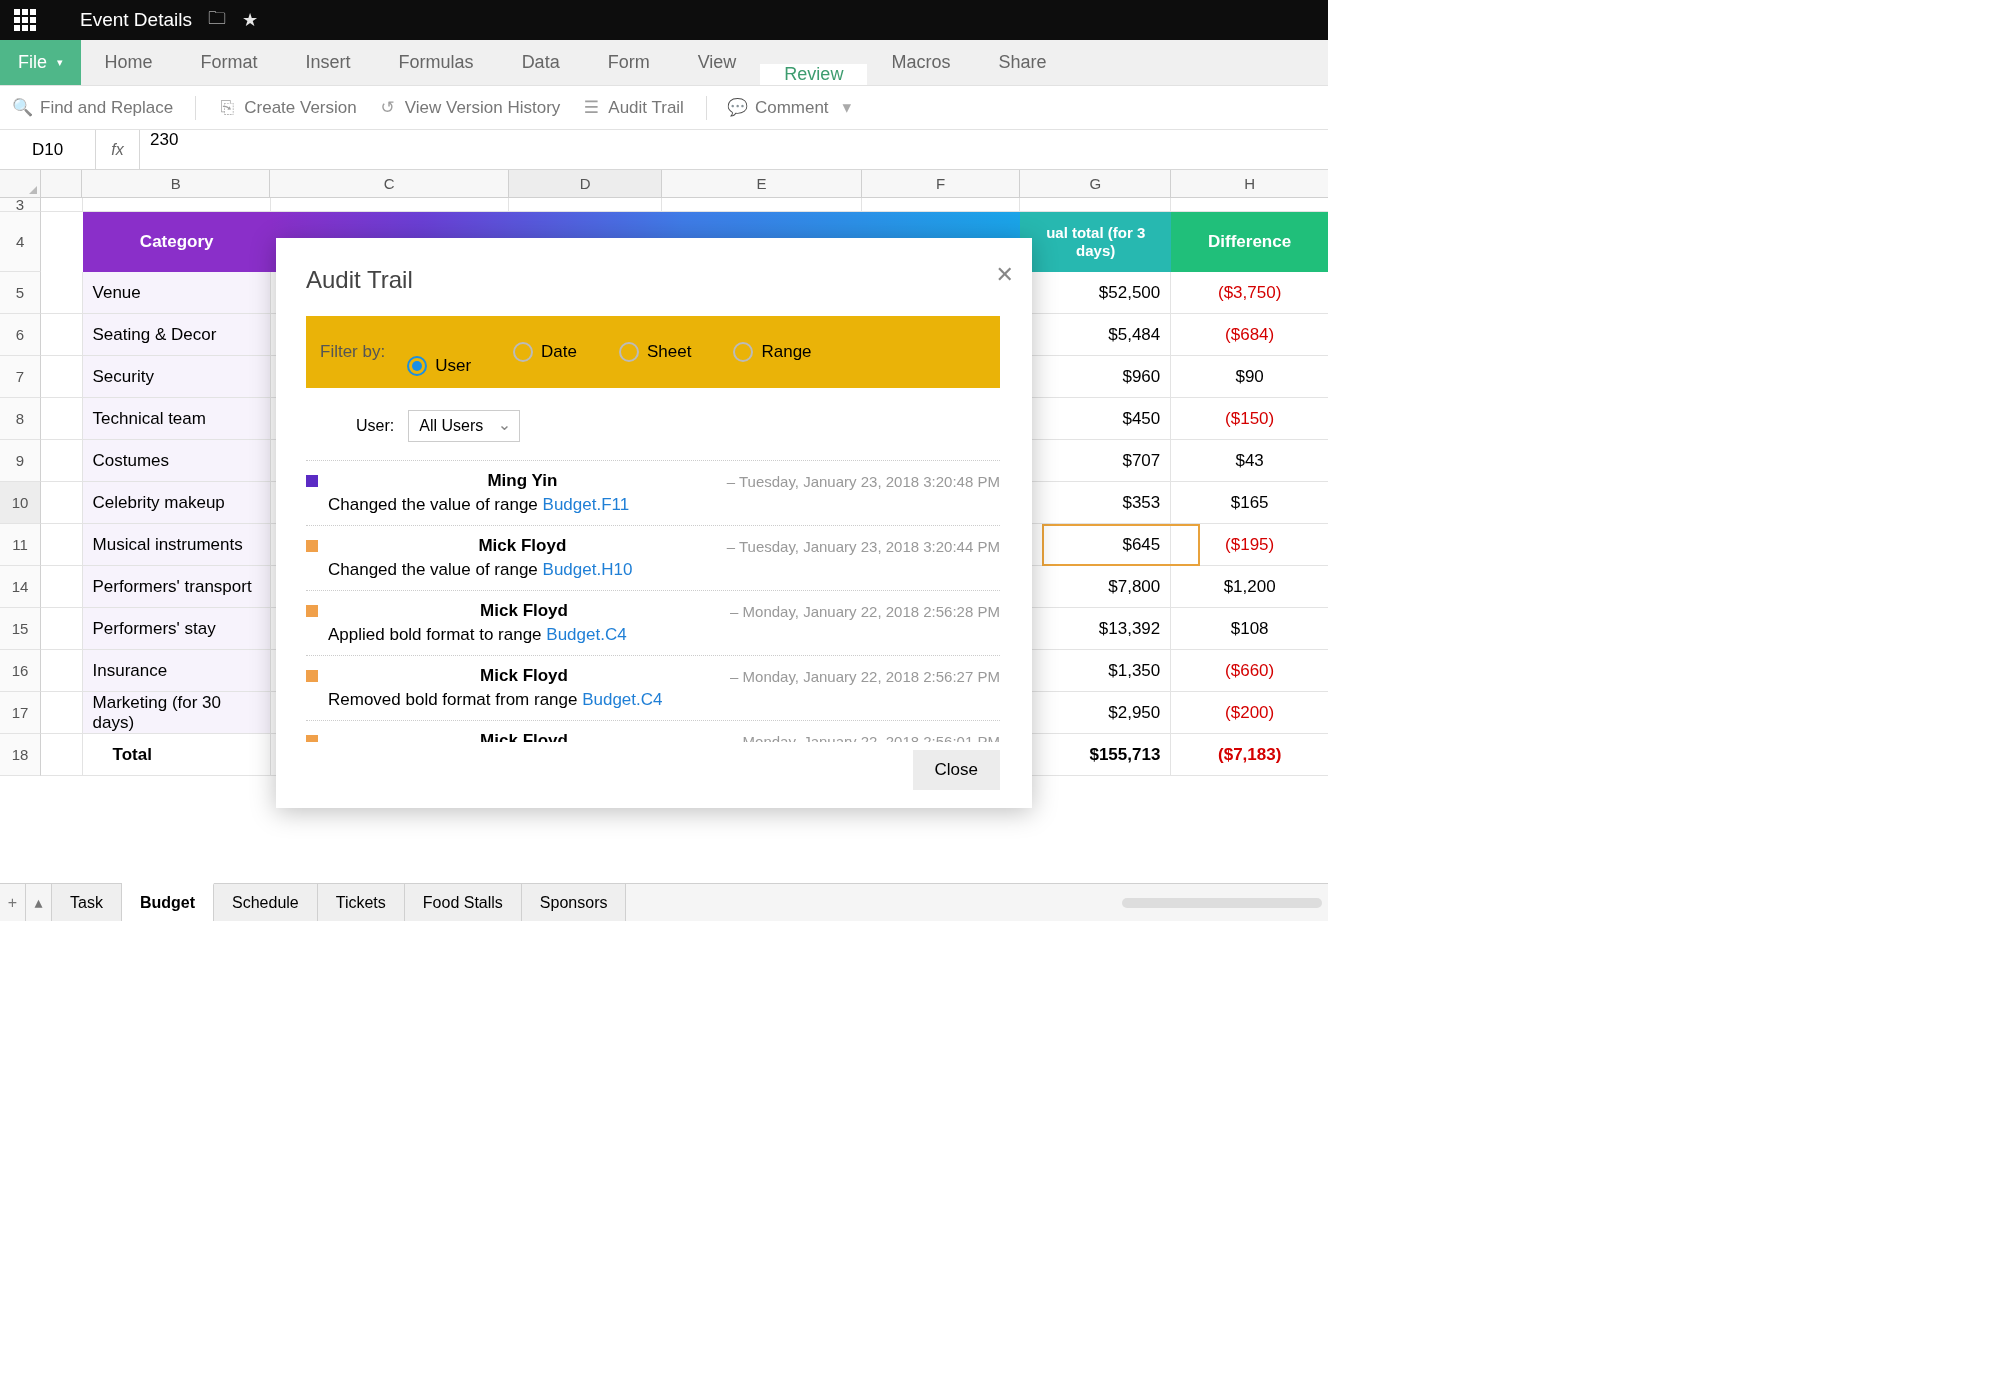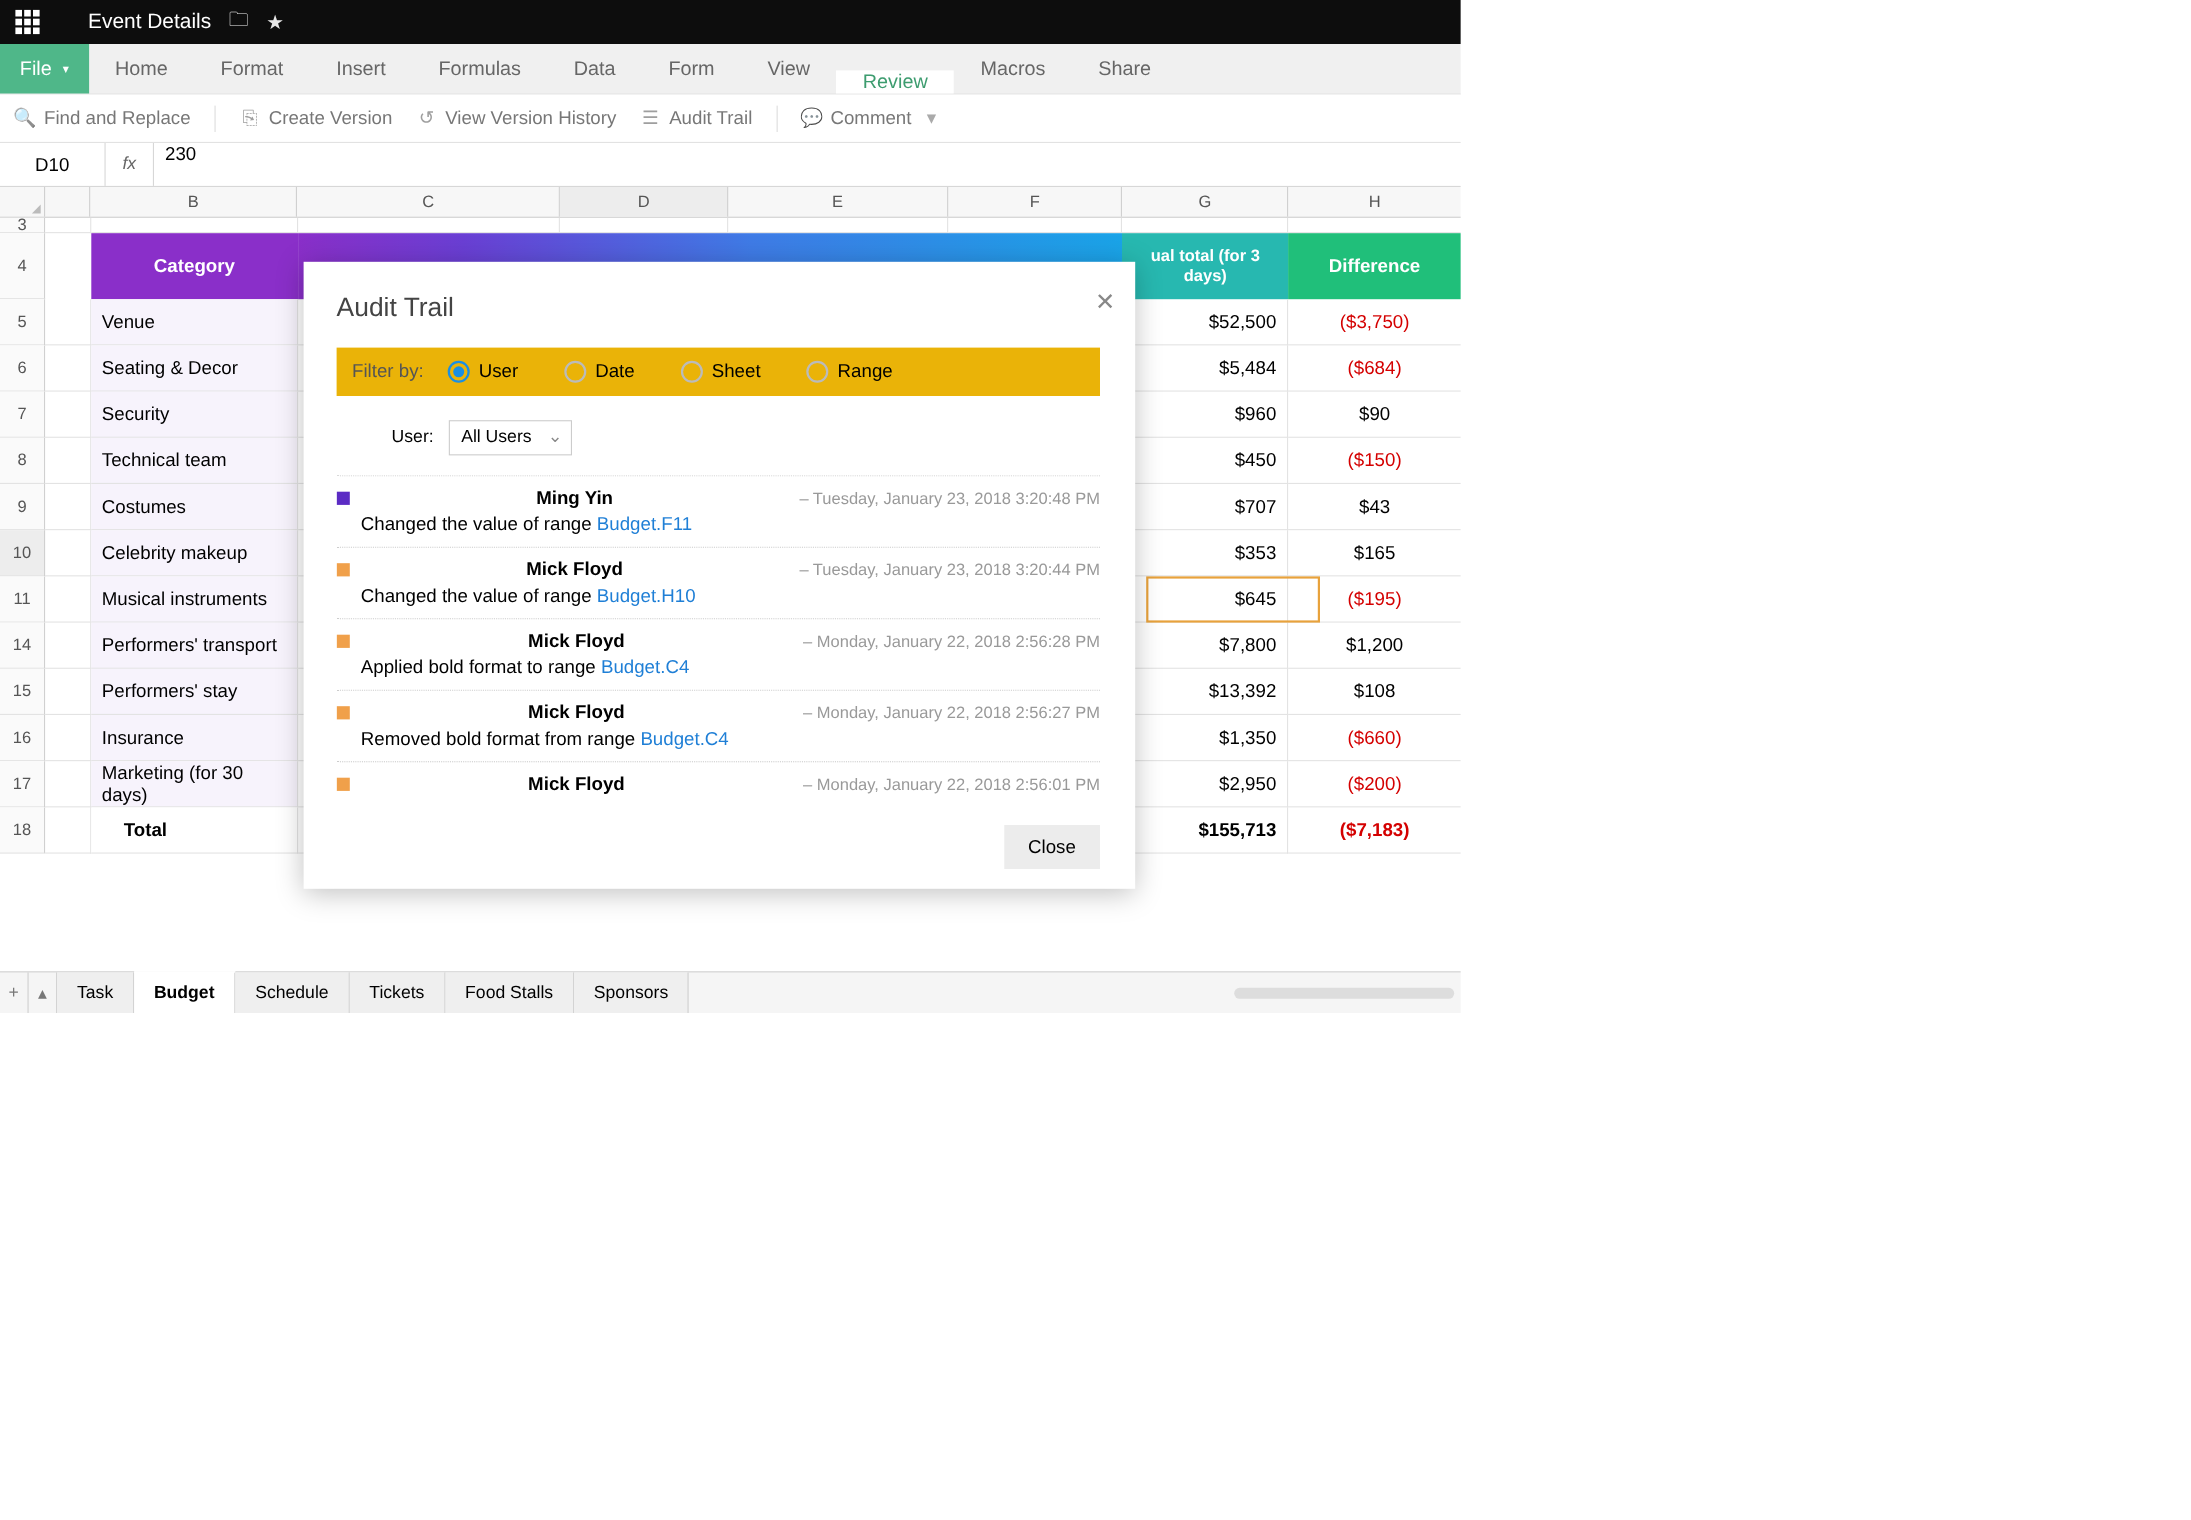--- a/index.html
+++ b/index.html
@@ -323,21 +323,21 @@
       </div>
       <div class="sel-outline" style="left: 1042px; top: 326px; width: 158px; height: 42px;"></div>
     </div>
 </div>
 
 <div class="modal">
   <h2>Audit Trail</h2>
   <div class="close">✕</div>
   <div class="filterbar">
     <span class="lbl">Filter by:</span>
-    <span id="filter-radios" style="display: contents;"><span class="radio sel" style="margin-right: 20px;">
+    <span id="filter-radios" style="display: contents;"><span class="radio sel" style="margin-right: 20px; margin-top: 28px;">
           <span class="rcircle"></span>
           <span>User</span>
         </span><span class="radio" style="margin-right: 20px;">
           <span class="rcircle"></span>
           <span>Date</span>
         </span><span class="radio" style="margin-right: 20px;">
           <span class="rcircle"></span>
           <span>Sheet</span>
         </span><span class="radio" style="margin-right: 20px;">
           <span class="rcircle"></span>

